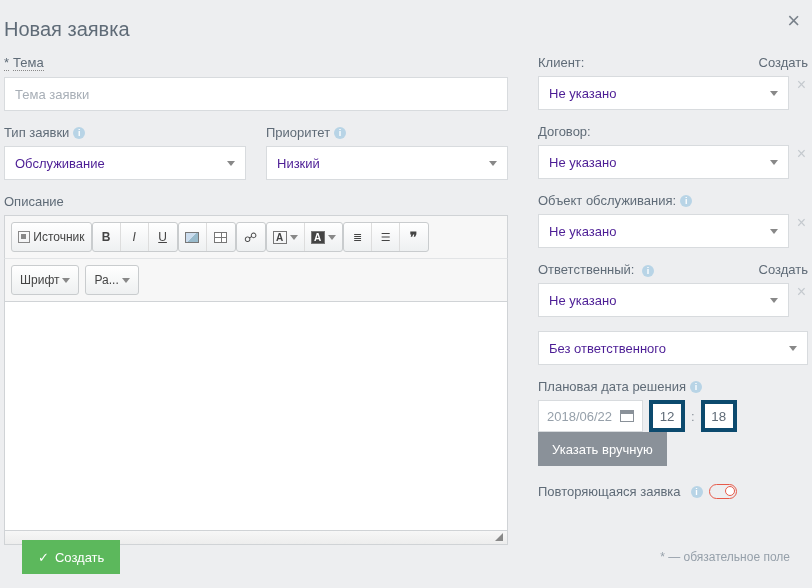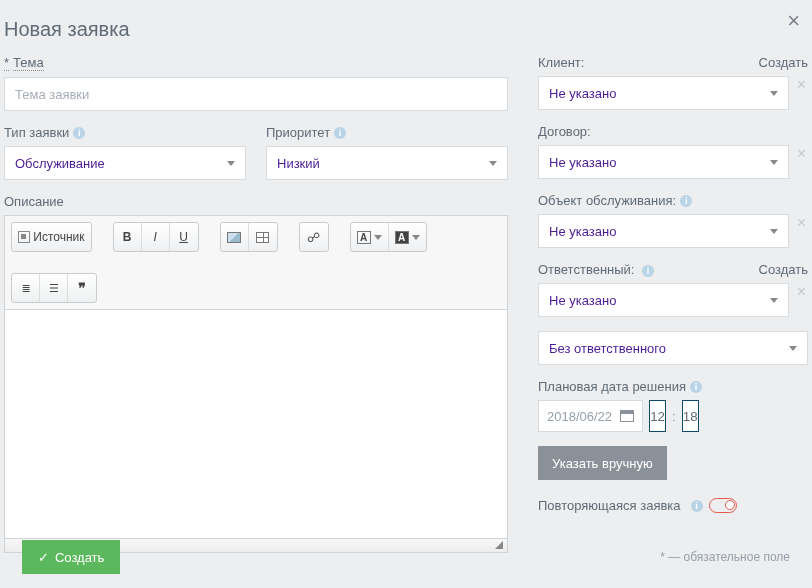--- a/index.html
+++ b/index.html
@@ -18,36 +18,36 @@
 input[type=text], .select, .text-input { width: 100%; height: 34px; border: 1px solid #d8dbde; background: #fff; padding: 0 10px; font-size: 13px; color: #4c1d95; }
 input[type=text]::placeholder { color: #a7aeb6; }
 .select { display: flex; align-items: center; justify-content: space-between; cursor: pointer; position: relative; }
 .caret { width: 0; height: 0; border-left: 4px solid transparent; border-right: 4px solid transparent; border-top: 5px solid #888; }
 .field { margin-bottom: 14px; }
 .row2 { display: flex; gap: 20px; }
 .row2 > div { flex: 1; }
 .right-field { display: flex; align-items: flex-start; gap: 6px; margin-bottom: 14px; }
 .right-field .select { flex: 1; }
 .remove-x { color: #c4c9ce; font-size: 16px; cursor: pointer; padding: 0 2px; }
-.toolbar { border: 1px solid #d0d3d6; border-bottom: none; background: #f7f7f7; padding: 6px; display: flex; flex-wrap: wrap; gap: 21px; }
+.toolbar { border: 1px solid #d0d3d6; border-bottom: none; background: #f7f7f7; padding: 6px; display: flex; flex-wrap: wrap; gap: 0; }
 .tb-group { display: flex; border: 1px solid #c9ccce; border-radius: 3px; overflow: hidden; background: linear-gradient(#fff,#eef0f1); }
 .tb-btn { min-width: 28px; height: 28px; display: flex; align-items: center; justify-content: center; border-right: 1px solid #ddd; cursor: pointer; font-size: 12px; padding: 0 6px; color: #444; }
 .tb-btn:last-child { border-right: none; }
 .tb-btn .caret { margin-left: 3px; }
 .tb-wide { min-width: 60px; justify-content: space-between; padding: 0 8px; }
 .editor-area { border: 1px solid #d0d3d6; background: #fff; height: 230px; }
 .toolbar-row2 { border: 1px solid #d0d3d6; border-top: 1px solid #e2e4e6; border-bottom: none; background: #f7f7f7; padding: 6px; display: flex; gap: 6px; }
 .resize { height: 14px; border: 1px solid #d0d3d6; border-top: none; background: linear-gradient(#f7f7f7,#ededed); position: relative; }
 .resize::after { content: ''; position: absolute; right: 4px; bottom: 3px; width: 0; height: 0; border-left: 8px solid transparent; border-bottom: 8px solid #888; }
 .date-field { display: flex; align-items: center; gap: 6px; }
 .date-box { display: flex; align-items: center; border: 1px solid #d8dbde; background: #fff; height: 32px; padding: 0 8px; color: #96a0aa; gap: 8px; }
 .cal-icon { display: inline-block; width: 14px; height: 12px; border: 1px solid #8a9199; border-top: 4px solid #8a9199; position: relative; }
-.time-box { width: 17px; height: 32px; border: 1px solid #0c4a6e; background: #fff; text-align: center; color: #5f6b77; }
+.time-box { width: 36px; height: 32px; border: 4px solid #0c4a6e; background: #fff; text-align: center; color: #5f6b77; }
 .colon { color: #8a9199; }
-.manual-btn { background: #8a9199; color: #fff; border: none; height: 34px; padding: 0 14px; font-size: 13px; cursor: pointer; margin-top: 14px; }
+.manual-btn { background: #8a9199; color: #fff; border: none; height: 34px; padding: 0 14px; font-size: 13px; cursor: pointer; }
 .toggle-row { display: flex; align-items: center; gap: 6px; margin-top: 18px; }
 .toggle { width: 28px; height: 15px; border: 1.5px solid #e75a4a; border-radius: 8px; position: relative; }
 .toggle::after { content: ''; position: absolute; right: 1px; top: 1px; width: 10px; height: 10px; border-radius: 50%; border: 1.5px solid #e75a4a; background: #fff; box-sizing: border-box; }
 .footer { position: absolute; bottom: 14px; left: 22px; right: 22px; display: flex; justify-content: space-between; align-items: center; }
 .submit-btn { background: #5cb85c; color: #fff; border: none; height: 34px; padding: 0 16px; font-size: 13px; cursor: pointer; display: flex; align-items: center; gap: 6px; }
 .check { display: inline-block; }
 .req-note { color: #96a0aa; font-size: 12px; }
 .bold { font-weight: bold; }
 .italic { font-style: italic; }
 .underline { text-decoration: underline; }
@@ -138,20 +138,34 @@
               <span class="a-box a-dark">A</span>
               <span class="caret"></span>
             </div>
         </div>
         <div class="tb-group">
           <div class="tb-btn list-icon">≣</div>
           <div class="tb-btn list-icon">☰</div>
           <div class="tb-btn quote-icon">❞</div>
         </div>
       </div>
+      <div class="toolbar-row2">
+        <div class="tb-group">
+          <div class="tb-btn tb-wide">
+            <span>Шрифт</span>
+            <span class="caret"></span>
+          </div>
+        </div>
+        <div class="tb-group">
+          <div class="tb-btn tb-wide" style="min-width:50px">
+            <span>Ра...</span>
+            <span class="caret"></span>
+          </div>
+        </div>
+      </div>
       <div class="editor-area"></div>
       <div class="resize"></div>
     </div>
 
     <div class="right">
       <div class="label-row">
         <span>Клиент:</span>
         <span class="create-link">Создать</span>
       </div>
       <div class="right-field">

